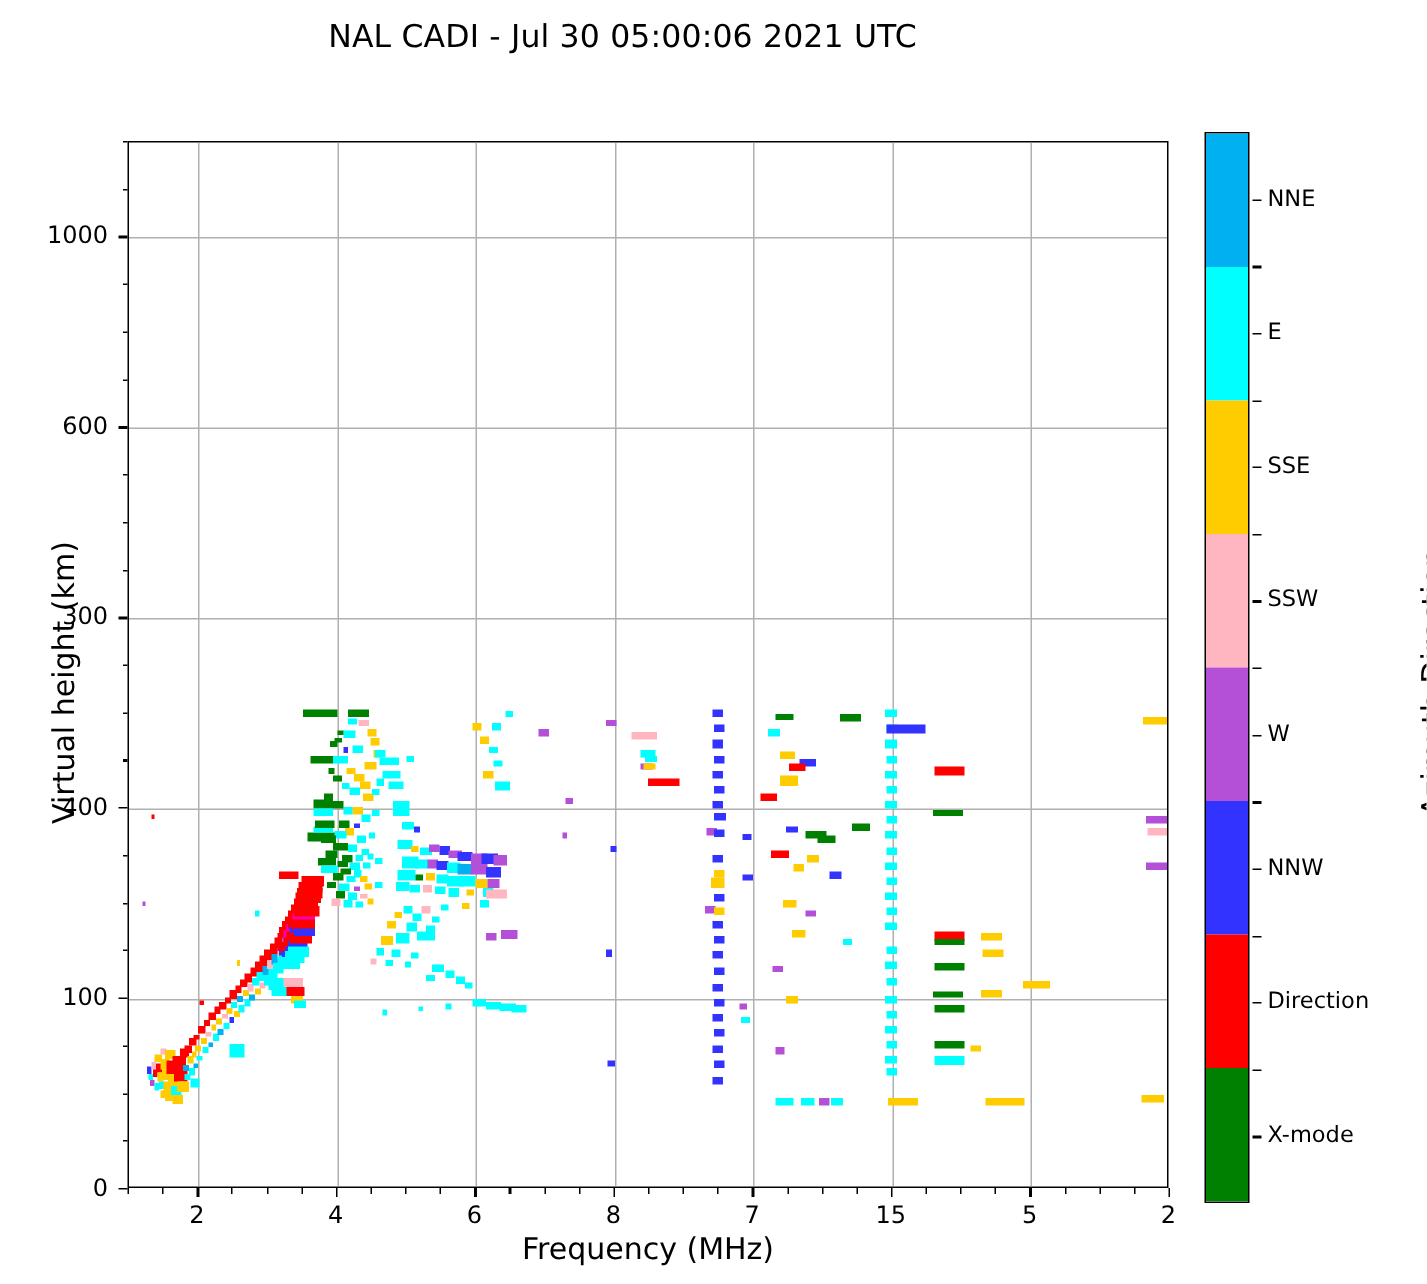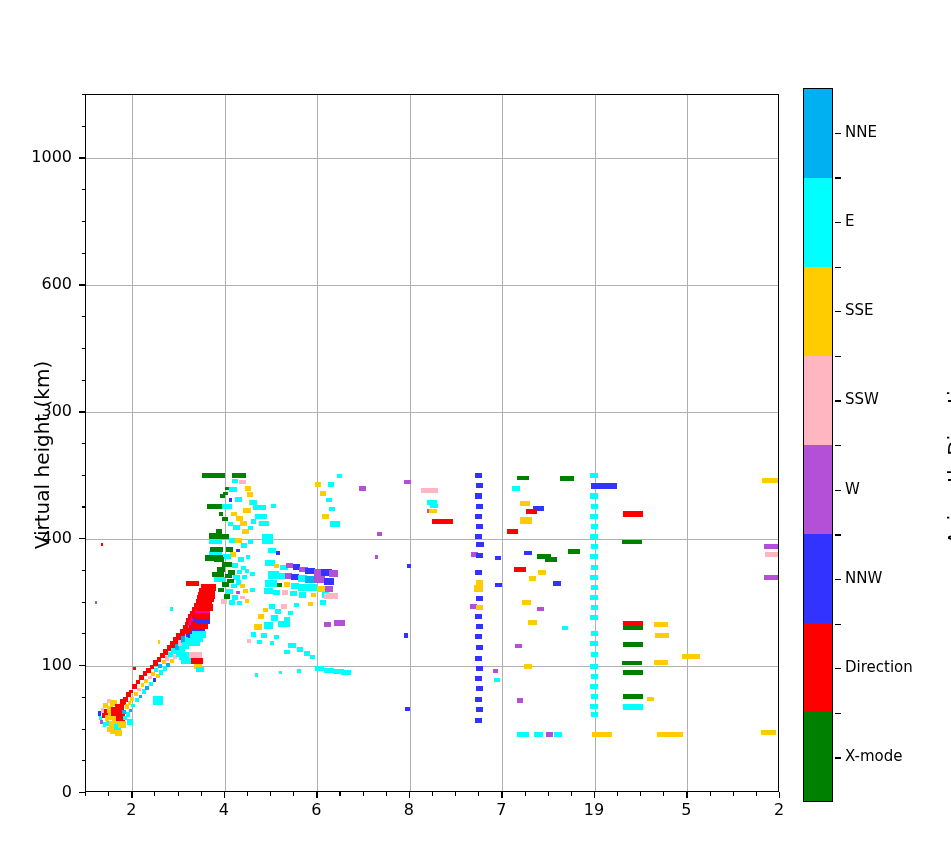--- a/index.html
+++ b/index.html
@@ -169,20 +169,21 @@
     color: #000000;
     transform: rotate(-90deg);
     transform-origin: center center;
   }
 </style>
 </head>
 <body>
 
 <div id="figure">
 
+  <div id="chart-title">NAL CADI - Jul 30 05:00:06 2021 UTC</div>
 
   <div id="plot-frame">
     <div id="plot-canvas">
         <div class="gridline-v" style="left: 46.2667px; background: rgb(176, 176, 176);"></div>
         <div class="gridline-v" style="left: 138.8px; background: rgb(176, 176, 176);"></div>
         <div class="gridline-v" style="left: 231.333px; background: rgb(176, 176, 176);"></div>
         <div class="gridline-v" style="left: 323.867px; background: rgb(176, 176, 176);"></div>
         <div class="gridline-v" style="left: 416.4px; background: rgb(176, 176, 176);"></div>
         <div class="gridline-v" style="left: 508.933px; background: rgb(176, 176, 176);"></div>
         <div class="gridline-v" style="left: 601.467px; background: rgb(176, 176, 176);"></div>
@@ -605,21 +606,21 @@
       <div class="ticklabel-x" style="left: 111.267px;">2</div>
       <div class="tick-x-major" style="left: 223.8px;"></div>
       <div class="ticklabel-x" style="left: 203.8px;">4</div>
       <div class="tick-x-major" style="left: 316.333px;"></div>
       <div class="ticklabel-x" style="left: 296.333px;">6</div>
       <div class="tick-x-major" style="left: 408.867px;"></div>
       <div class="ticklabel-x" style="left: 388.867px;">8</div>
       <div class="tick-x-major" style="left: 501.4px;"></div>
       <div class="ticklabel-x" style="left: 481.4px;">7</div>
       <div class="tick-x-major" style="left: 593.933px;"></div>
-      <div class="ticklabel-x" style="left: 573.933px;">19</div>
+      <div class="ticklabel-x" style="left: 573.933px;">15</div>
       <div class="tick-x-major" style="left: 686.467px;"></div>
       <div class="ticklabel-x" style="left: 666.467px;">5</div>
       <div class="tick-x-major" style="left: 779px;"></div>
       <div class="ticklabel-x" style="left: 759px;">2</div>
       <div class="tick-x-minor" style="left: 85px;"></div>
       <div class="tick-x-minor" style="left: 108.133px;"></div>
       <div class="tick-x-minor" style="left: 154.4px;"></div>
       <div class="tick-x-minor" style="left: 177.533px;"></div>
       <div class="tick-x-minor" style="left: 200.667px;"></div>
       <div class="tick-x-minor" style="left: 246.933px;"></div>
@@ -664,20 +665,21 @@
       <div class="tick-y-minor" style="top: 379.545px;"></div>
       <div class="tick-y-minor" style="top: 347.818px;"></div>
       <div class="tick-y-minor" style="top: 316.091px;"></div>
       <div class="tick-y-minor" style="top: 252.636px;"></div>
       <div class="tick-y-minor" style="top: 220.909px;"></div>
       <div class="tick-y-minor" style="top: 189.182px;"></div>
       <div class="tick-y-minor" style="top: 125.727px;"></div>
       <div class="tick-y-minor" style="top: 94px;"></div>
     </div>
 
+  <div id="xlabel">Frequency (MHz)</div>
   <div id="ylabel">Virtual height (km)</div>
 
   <div id="colorbar">
       <div class="cb-seg" style="height: 12.5%; background: rgb(0, 176, 240);"></div>
       <div class="cb-seg" style="height: 12.5%; background: rgb(0, 255, 255);"></div>
       <div class="cb-seg" style="height: 12.5%; background: rgb(255, 204, 0);"></div>
       <div class="cb-seg" style="height: 12.5%; background: rgb(255, 182, 193);"></div>
       <div class="cb-seg" style="height: 12.5%; background: rgb(180, 79, 216);"></div>
       <div class="cb-seg" style="height: 12.5%; background: rgb(51, 51, 255);"></div>
       <div class="cb-seg" style="height: 12.5%; background: rgb(255, 0, 0);"></div>

